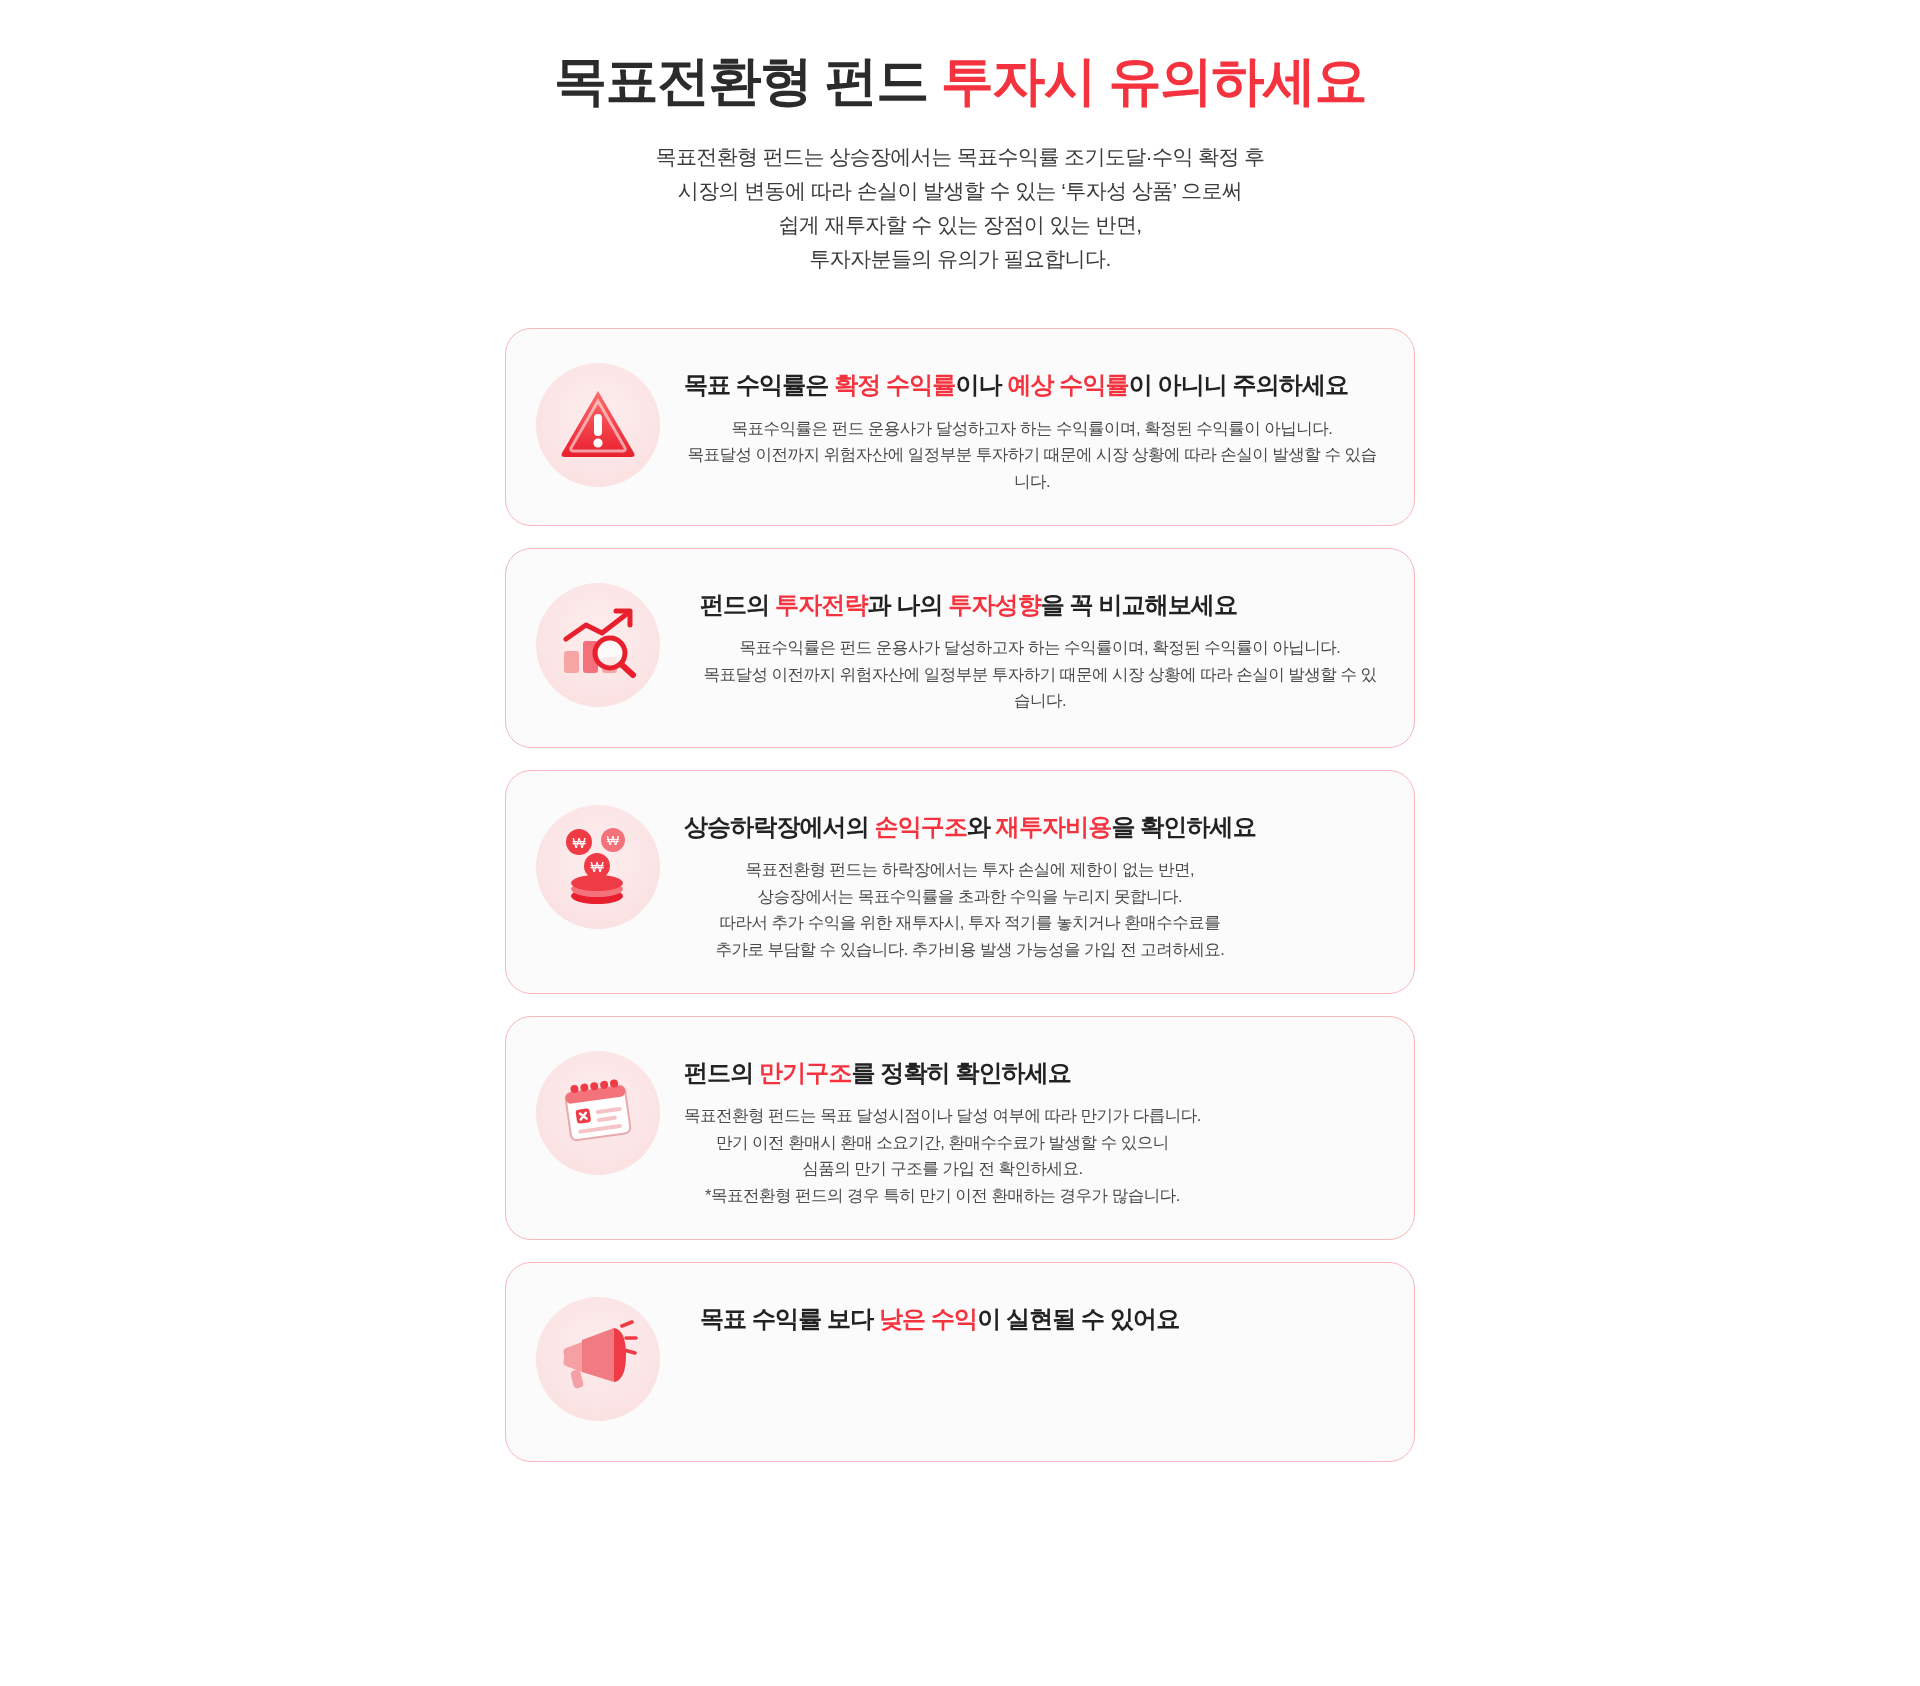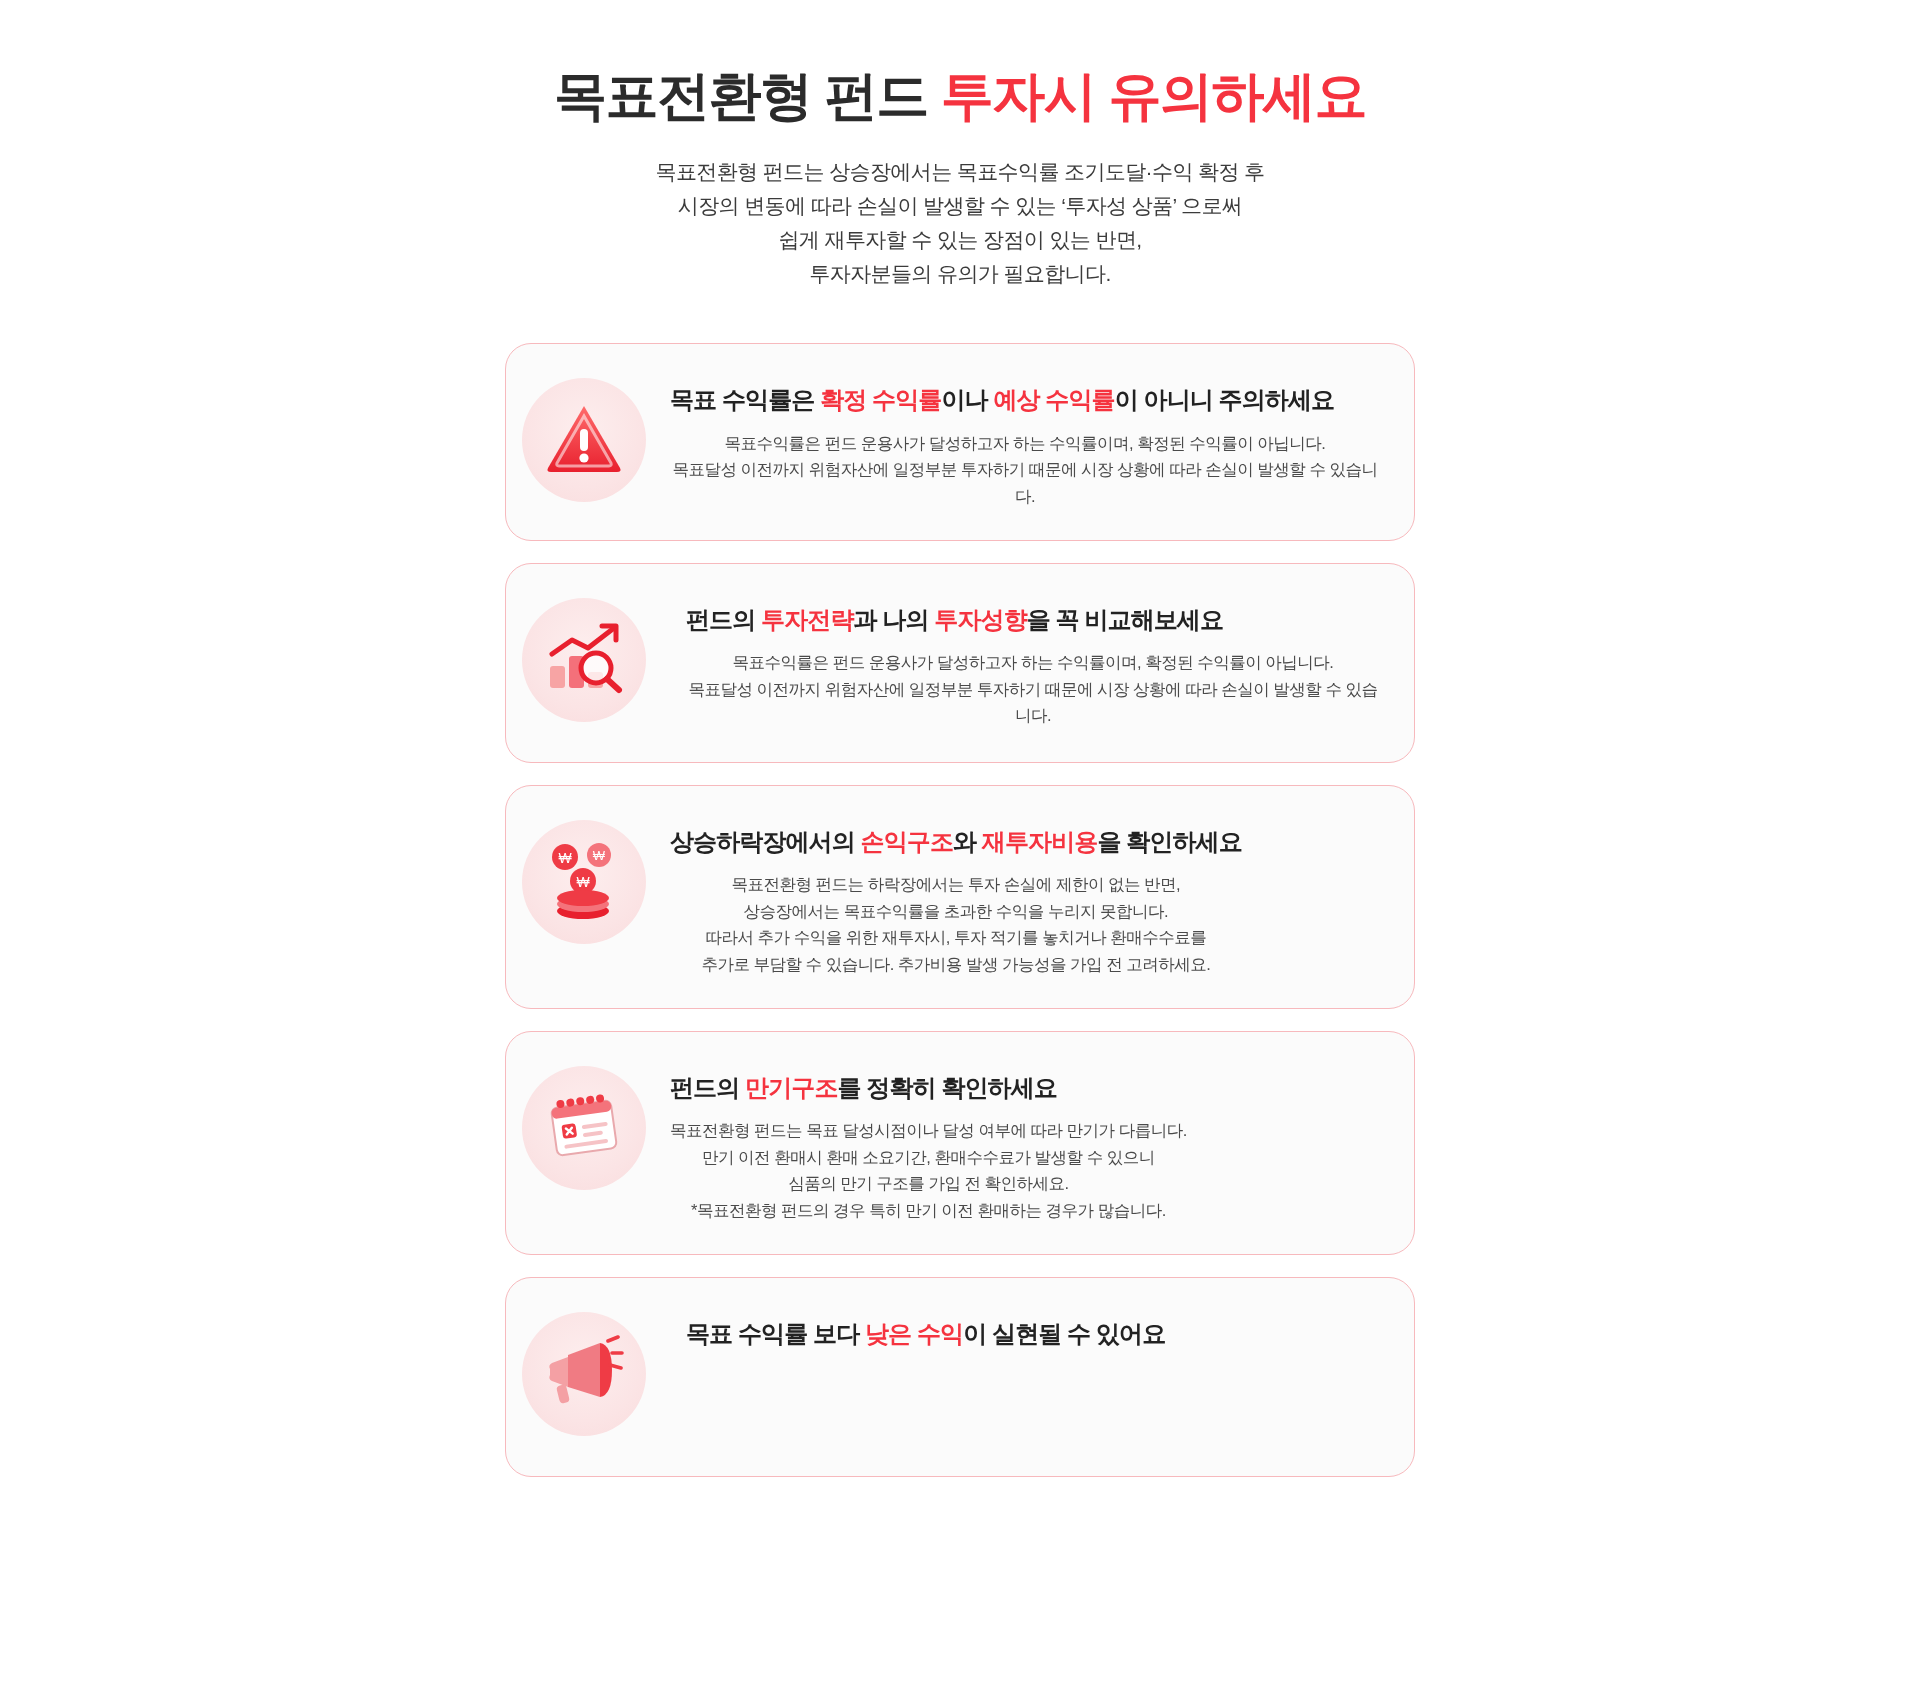--- a/index.html
+++ b/index.html
@@ -23,21 +23,21 @@
 
   
   .header {
     text-align: center;
   }
   .title {
     font-size: 53px;
     font-weight: 700;
     letter-spacing: -1.5px;
     line-height: 1.25;
-    margin: 15px 0 26px 0;
+    margin: 0 0 26px 0;
   }
   .title .plain { color: #2b2b2b; }
   .title .accent { color: #f5333f; }
 
   .subtitle {
     font-size: 21px;
     line-height: 1.62;
     color: #3b3b3b;
     letter-spacing: -0.6px;
     margin: 12px auto;
@@ -54,21 +54,21 @@
     gap: 22px;
     padding-bottom: 80px;
   }
   .card {
     border: 1.6px solid #f7b9bd;
     border-radius: 26px;
     background: #fbfbfb;
     display: flex;
     align-items: flex-start;
     box-sizing: border-box;
-    padding: 30px 34px 30px 16px;
+    padding: 30px 34px 30px 30px;
     min-height: 172px;
   }
   .card-icon {
     width: 124px;
     min-width: 124px;
     height: 124px;
     border-radius: 50%;
     background: radial-gradient(circle at 50% 42%, #fdeeee 0%, #fbe4e5 60%, #f9dcdd 100%);
     display: flex;
     align-items: center;

